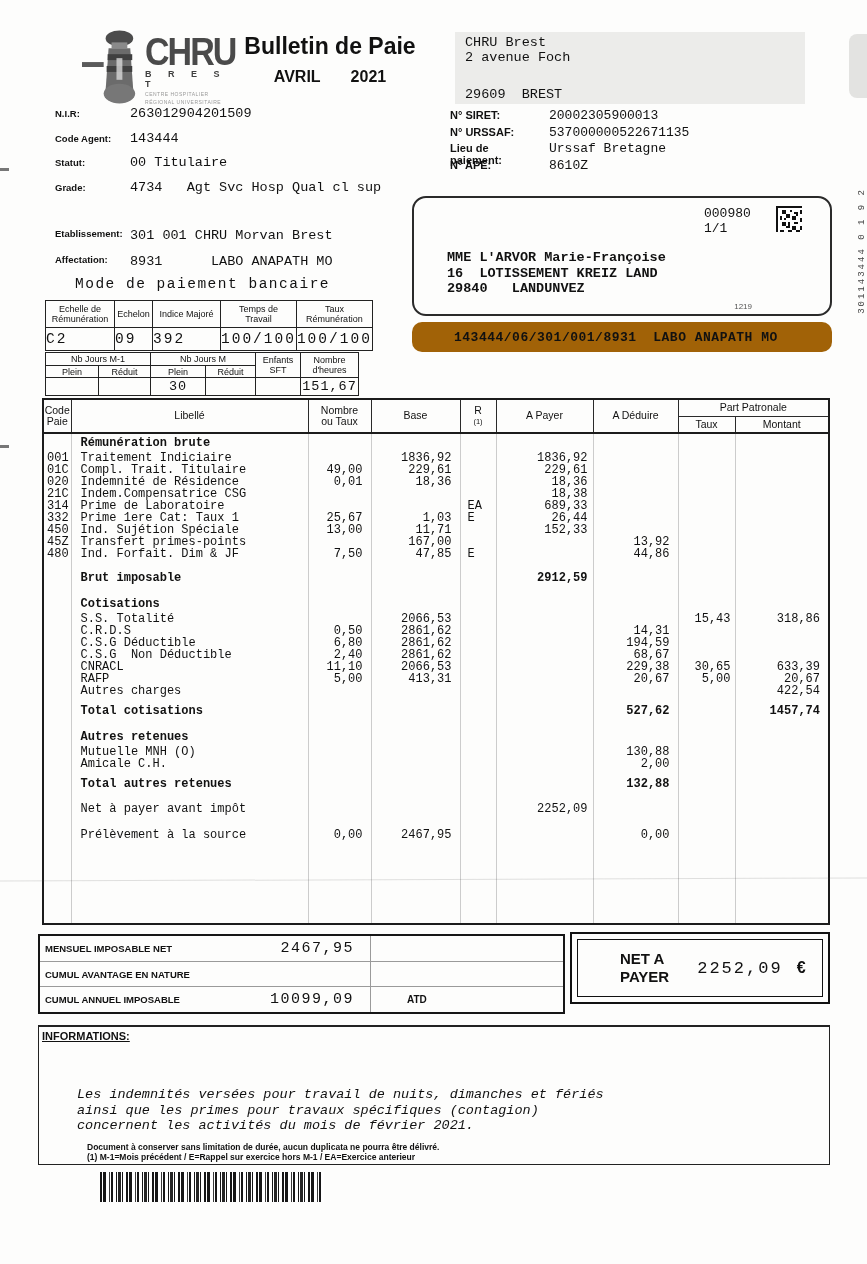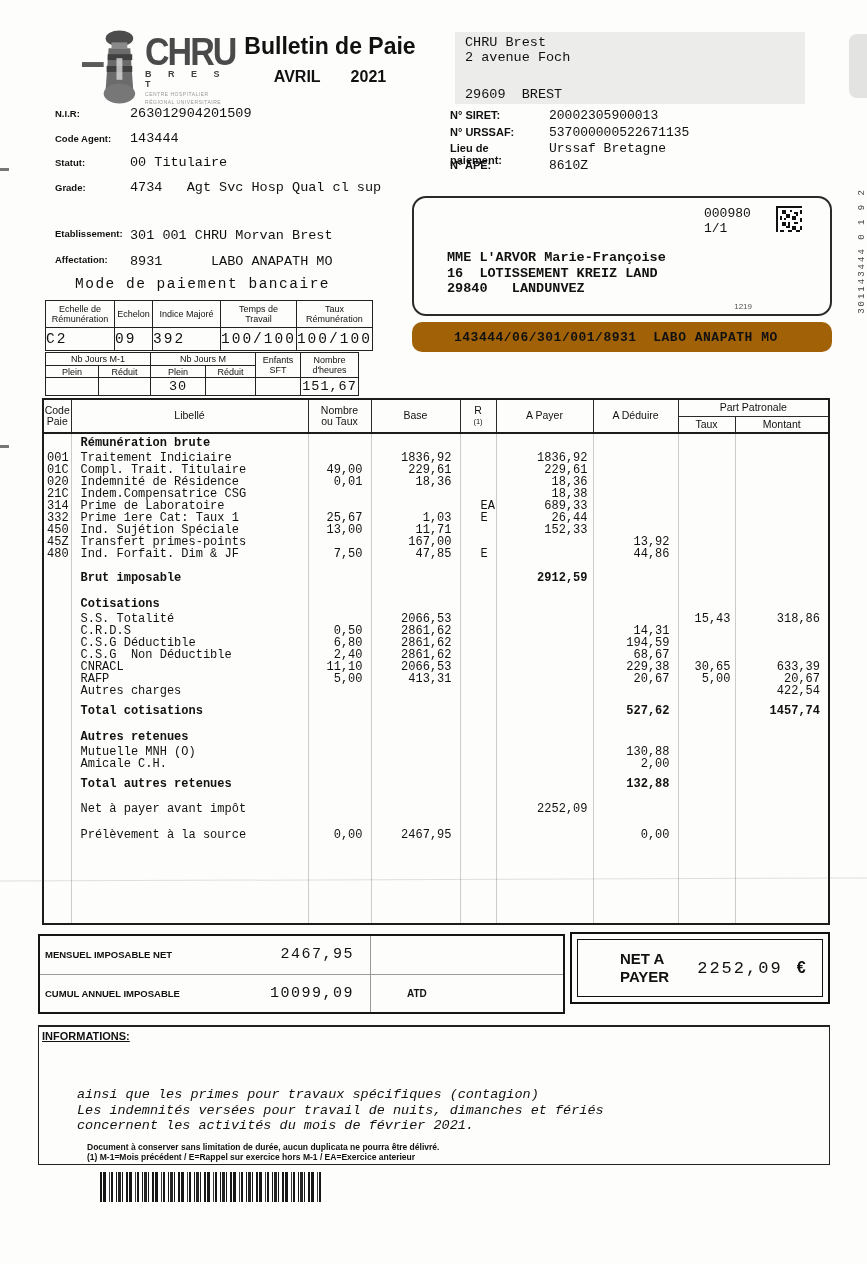--- a/index.html
+++ b/index.html
@@ -89,21 +89,21 @@
   tr.m-item { height:12px; }
   tr.m-total { height:24px; } tr.m-total td { font-weight:bold; font-size:13.5px; }
   tr.m-spacer6 { height:6px; } tr.m-spacer4 { height:4px; } tr.m-spacer2 { height:2px; }
   tr.m-itemsp { height:26px; } tr.m-itemsp td { font-size:12.5px; }
   tr.m-filler { height:auto; }
   td.c-code { text-align:left; padding-left:3px; }
   td.c-libelle { text-align:left; padding-left:9px; }
   td.c-nombre, td.c-base, td.c-a_payer, td.c-a_deduire, td.c-pp_taux, td.c-pp_montant { text-align:right; padding-right:8px; }
   td.c-a_payer { padding-right:5px; }
   td.c-pp_taux { padding-right:4px; }
-  td.c-r { text-align:left; padding-left:20px; }
+  td.c-r { text-align:left; padding-left:7px; }
 
   
   .summary-box { position:absolute; left:38px; top:934px; width:527px; height:80px; border:2px solid #161616;
     display:flex; flex-direction:column; }
   .sum-row { flex:1; display:flex; align-items:center; border-top:1px solid #9a9a9a; }
   .sum-row:first-child { border-top:none; }
   .sum-label { width:195px; padding-left:5px; font-size:9.5px; font-weight:bold; }
   .sum-value { width:135px; text-align:right; padding-right:16px; font-size:15px; letter-spacing:1.5px;
     font-family:"Liberation Mono","DejaVu Sans Mono",monospace; }
   .sum-note { flex:1; align-self:stretch; border-left:1px solid #9a9a9a; display:flex; align-items:center;
@@ -694,40 +694,45 @@
   <div class="edge-dash" style="top:445px"></div>
   <div class="corner-artifact"></div>
 
   <div class="summary-box" id="summary-box">
       <div class="sum-row">
         <span class="sum-label">MENSUEL IMPOSABLE NET</span>
         <span class="sum-value">2467,95</span>
         <span class="sum-note"></span>
       </div>
       <div class="sum-row">
+        <span class="sum-label">CUMUL AVANTAGE EN NATURE</span>
+        <span class="sum-value"></span>
+        <span class="sum-note"></span>
+      </div>
+      <div class="sum-row">
         <span class="sum-label">CUMUL ANNUEL IMPOSABLE</span>
         <span class="sum-value">10099,09</span>
         <span class="sum-note">ATD</span>
       </div>
     </div>
 
   <div class="netpay-box">
     <div class="netpay-inner">
       <div class="netpay-label">NET A
 PAYER</div>
       <div class="netpay-value">2252,09</div>
       <div class="netpay-cur">€</div>
     </div>
   </div>
 
   <div class="info-box">
     <div class="info-title">INFORMATIONS:</div>
     <div class="info-lines mono">
+      <div>Les indemnités versées pour travail de nuits, dimanches et fériés</div>
       <div>ainsi que les primes pour travaux spécifiques (contagion)</div>
-      <div>Les indemnités versées pour travail de nuits, dimanches et fériés</div>
       <div>concernent les activités du mois de février 2021.</div>
     </div>
     <div class="info-footer">
       <span>Document à conserver sans limitation de durée, aucun duplicata ne pourra être délivré.</span>
       <span>(1) M-1=Mois précédent / E=Rappel sur exercice hors M-1 / EA=Exercice anterieur</span>
     </div>
   </div>
 
   <div class="barcode"></div>
 </div>

